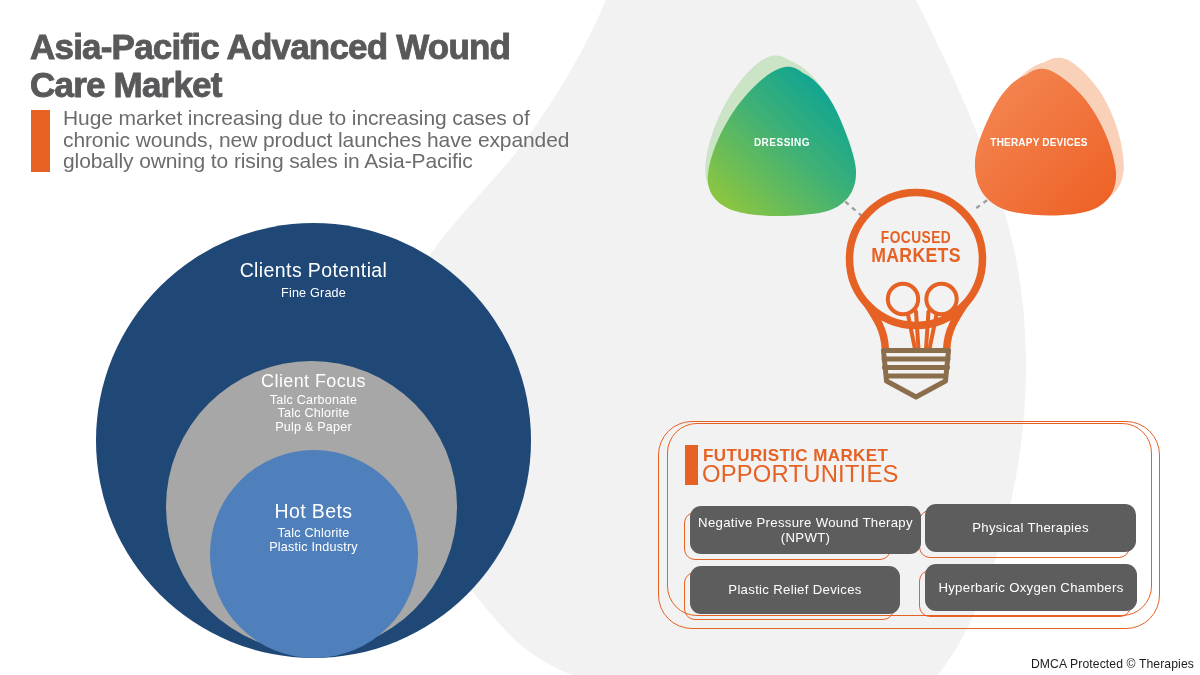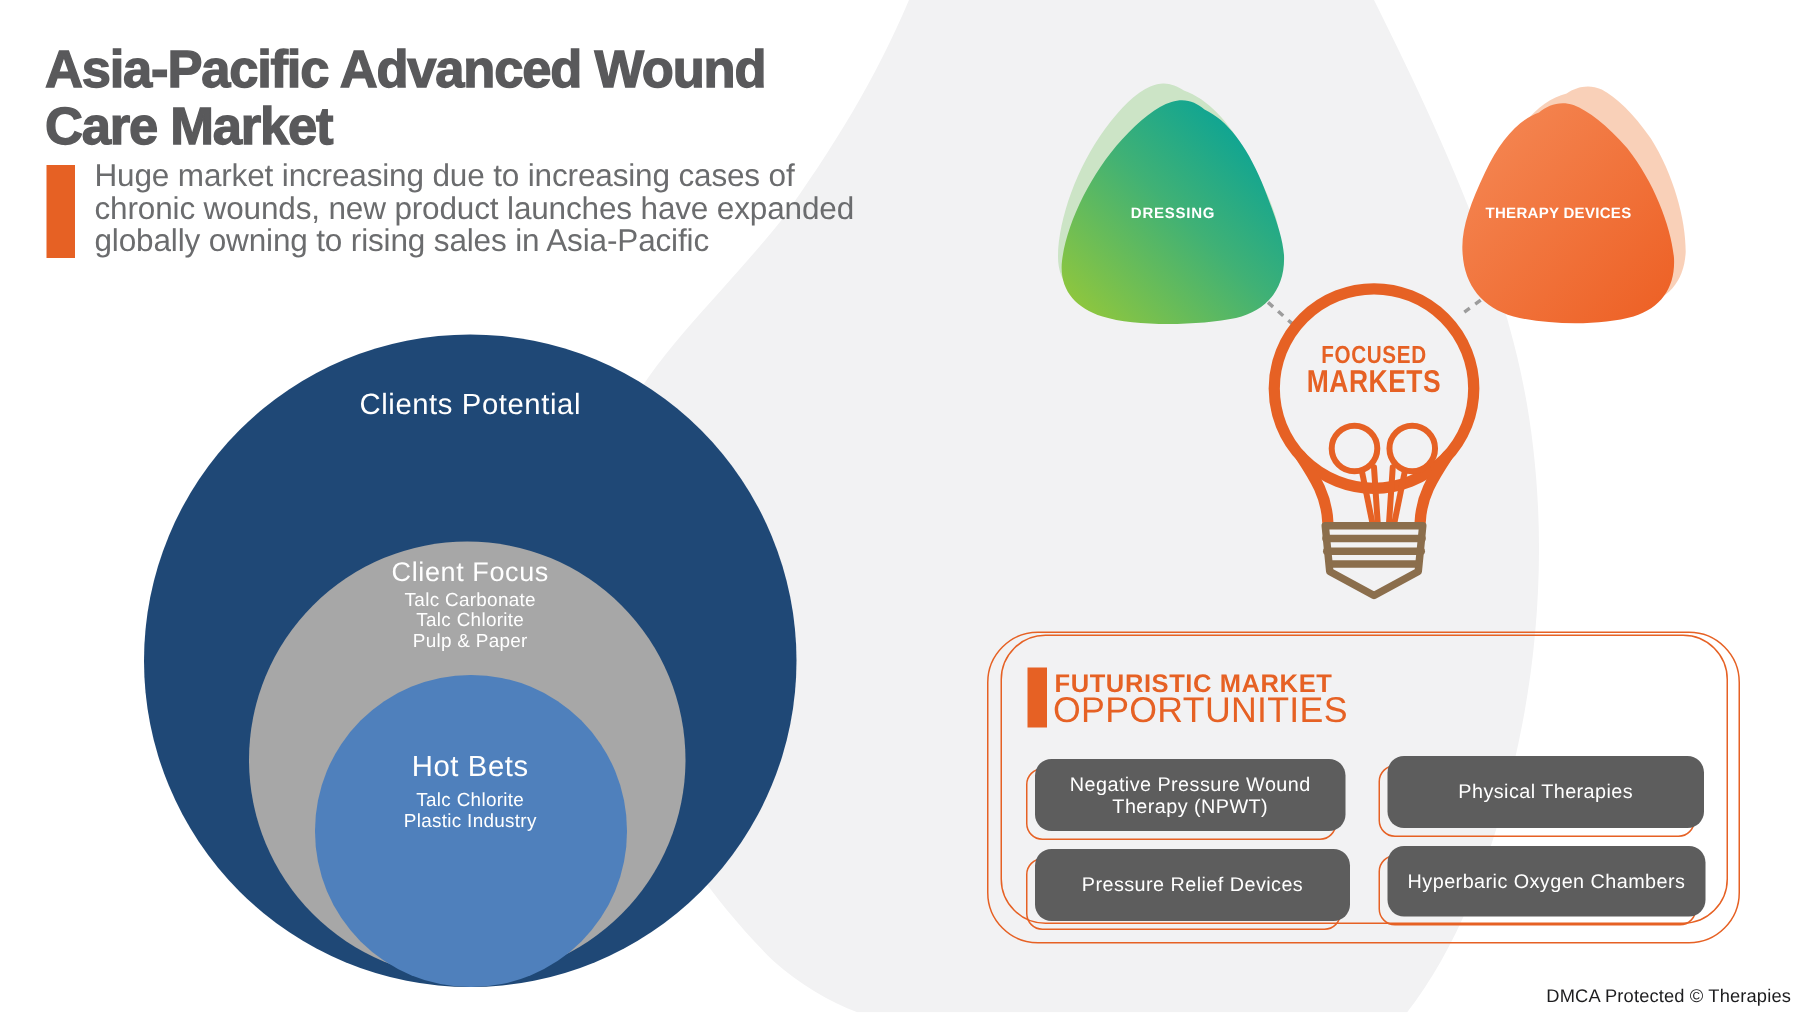--- a/index.html
+++ b/index.html
@@ -47,21 +47,21 @@
                border-radius:34px;}
   .panel-inner{left:666.5px;top:423px;width:485px;height:193px;border:1.6px solid var(--accent);
                border-radius:30px;}
   .opp-bar{left:684.5px;top:444.5px;width:13.5px;height:40.5px;background:var(--accent);}
   .opp-h1{left:703px;top:446px;color:var(--accent);font-size:17px;font-weight:bold;letter-spacing:0.4px;}
   .opp-h2{left:702px;top:460px;color:var(--accent);font-size:23.8px;letter-spacing:0.2px;}
   .opp-btn{color:#fff;background:var(--btn-gray);border-radius:11px;display:flex;
            align-items:center;justify-content:center;text-align:center;
            font-size:13.2px;line-height:15.5px;letter-spacing:0.3px;z-index:2;}
   .opp-outline{border:1.5px solid var(--accent);border-radius:11px;z-index:1;}
-  .b1{left:690px;top:506px;width:207px;height:48px;padding:0 8px;}
+  .b1{left:690px;top:506px;width:231px;height:48px;padding:0 8px;}
   .b2{left:925px;top:504px;width:211px;height:48px;}
   .b3{left:690px;top:566px;width:210px;height:48px;}
   .b4{left:925px;top:564px;width:212px;height:47px;}
   .o1{left:684px;top:512px;width:207px;height:48px;}
   .o2{left:919px;top:510px;width:211px;height:48px;}
   .o3{left:684px;top:572px;width:210px;height:48px;}
   .o4{left:919px;top:570px;width:212px;height:47px;}
 
   .footer{right:6px;top:657px;color:#1d1d1f;font-size:12.2px;letter-spacing:0.1px;}
 </style>
@@ -171,20 +171,21 @@
     <div>Huge market increasing due to increasing cases of</div>
     <div>chronic wounds, new product launches have expanded</div>
     <div>globally owning to rising sales in Asia-Pacific</div>
   </div>
 
   <div class="abs circle c-outer"></div>
   <div class="abs circle c-middle"></div>
   <div class="abs circle c-inner"></div>
 
   <div class="abs venn-label vl-title1">Clients Potential</div>
+  <div class="abs venn-label vl-sub1">Fine Grade</div>
   <div class="abs venn-label vl-title2">Client Focus</div>
   <div class="abs venn-label vl-items2">
     <div>Talc Carbonate</div>
     <div>Talc Chlorite</div>
     <div>Pulp &amp; Paper</div>
   </div>
   <div class="abs venn-label vl-title3">Hot Bets</div>
   <div class="abs venn-label vl-items3">
     <div>Talc Chlorite</div>
     <div>Plastic Industry</div>
@@ -200,17 +201,17 @@
   <div class="abs opp-bar"></div>
   <div class="abs opp-h1">FUTURISTIC MARKET</div>
   <div class="abs opp-h2">OPPORTUNITIES</div>
 
   <div class="abs opp-outline o1"></div>
   <div class="abs opp-outline o2"></div>
   <div class="abs opp-outline o3"></div>
   <div class="abs opp-outline o4"></div>
   <div class="abs opp-btn b1">Negative Pressure Wound Therapy (NPWT)</div>
   <div class="abs opp-btn b2">Physical Therapies</div>
-  <div class="abs opp-btn b3">Pressure Relief Devices</div>
+  <div class="abs opp-btn b3">Plastic Relief Devices</div>
   <div class="abs opp-btn b4">Hyperbaric Oxygen Chambers</div>
 
   <div class="abs footer">DMCA Protected © Therapies</div>
 </div>
 
 </body></html>

